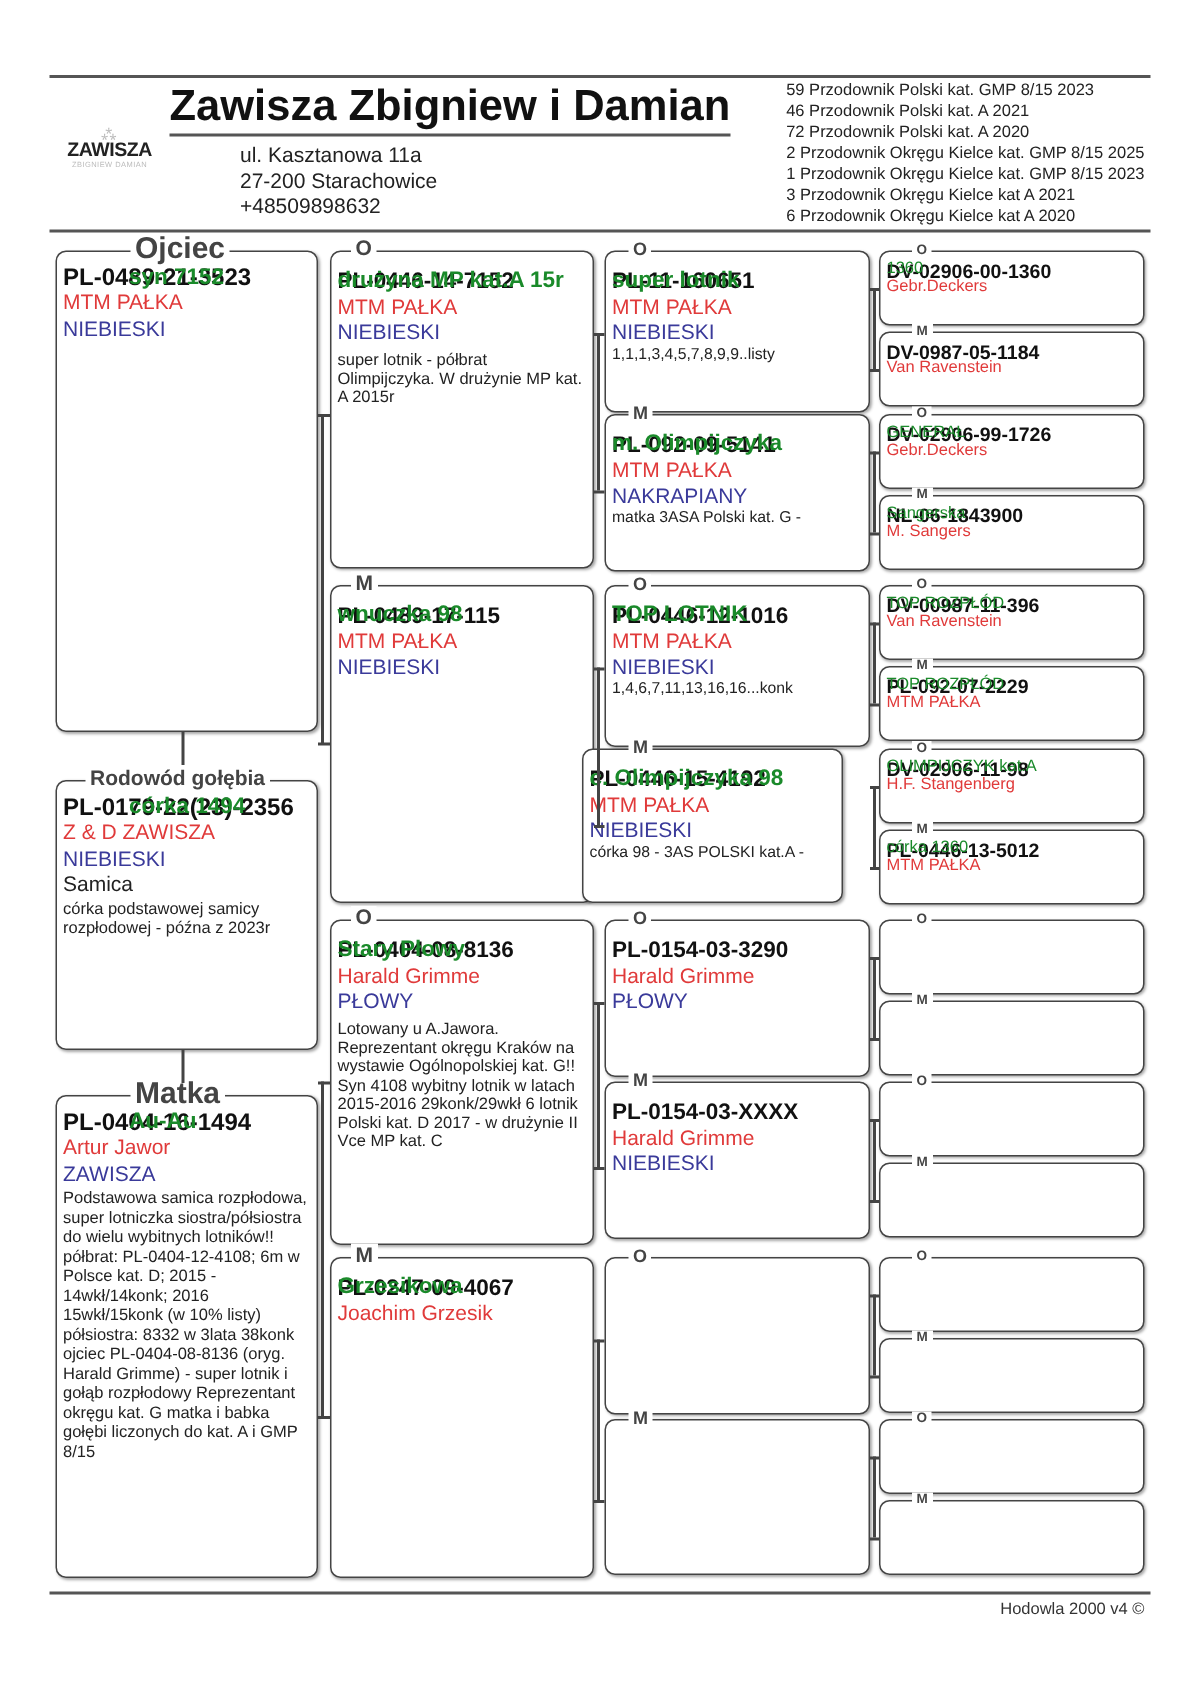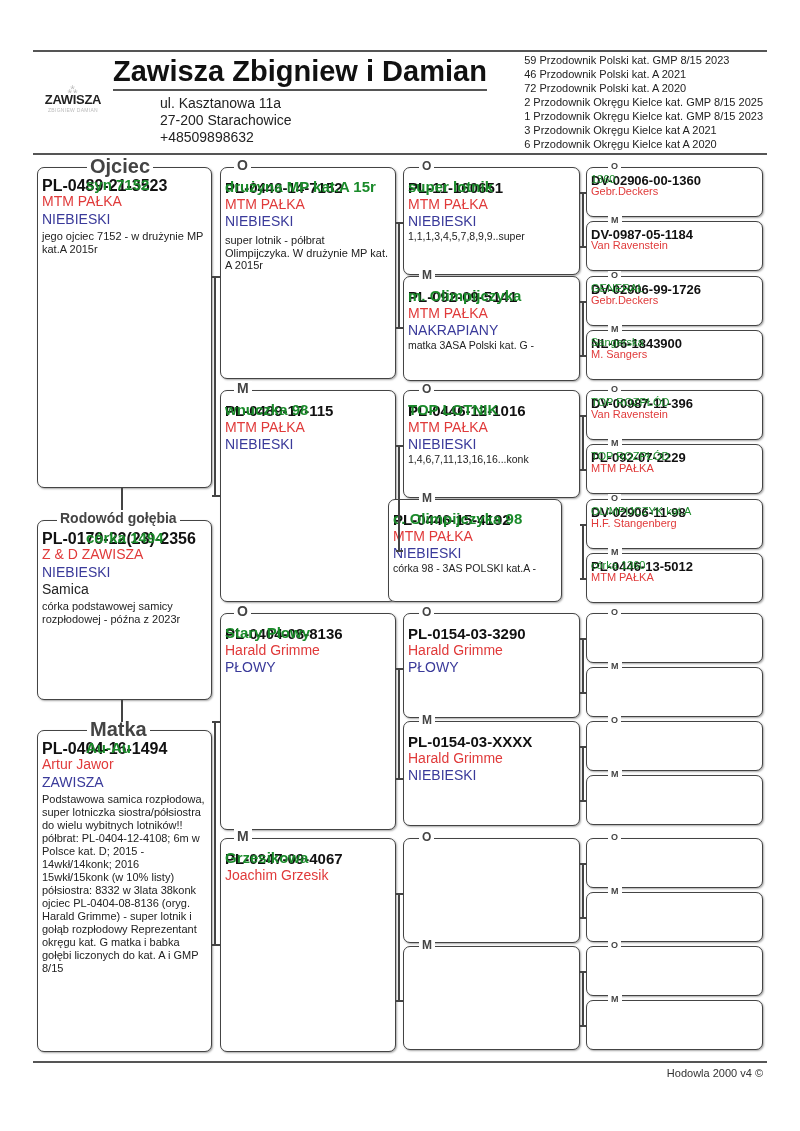--- a/index.html
+++ b/index.html
@@ -73,21 +73,20 @@
   <div>6 Przodownik Okręgu Kielce kat A 2020</div>
 </div>
 <div class="hr" style="top:153px;"></div>
 
 <div id="pedigree">
     <div class="box g1" style="left: 37px; top: 167px; width: 175px; height: 321px;">
       <div class="ring">PL-0489-21-3523</div>
       <div class="name">syn 7152</div>
       <div class="breeder">MTM PAŁKA</div>
       <div class="color">NIEBIESKI</div>
-      <div class="note">jego ojciec 7152 - w drużynie MP kat.A 2015r</div>
     </div>
     <div class="tag big" style="left: 87px; top: 156px;">Ojciec</div>
     <div class="box g1" style="left: 37px; top: 520px; width: 175px; height: 180px;">
       <div class="ring">PL-0179-22(23)-2356</div>
       <div class="name">córka 1494</div>
       <div class="breeder">Z &amp; D ZAWISZA</div>
       <div class="color">NIEBIESKI</div>
       <div class="sex">Samica</div>
       <div class="note">córka podstawowej samicy rozpłodowej - późna z 2023r</div>
     </div>
@@ -116,41 +115,42 @@
       <div class="breeder">MTM PAŁKA</div>
       <div class="color">NIEBIESKI</div>
       <div class="note"></div>
     </div>
     <div class="tag mid" style="left: 234px; top: 381px;">M</div>
     <div class="box g2" style="left: 220px; top: 613px; width: 176px; height: 217px;">
       <div class="ring">PL-0404-08-8136</div>
       <div class="name">Stary Płowy</div>
       <div class="breeder">Harald Grimme</div>
       <div class="color">PŁOWY</div>
+      <div class="note">Lotowany u A.Jawora. Reprezentant okręgu Kraków na wystawie Ogólnopolskiej kat. G!! Syn 4108 wybitny lotnik w latach 2015-2016 29konk/29wkł 6 lotnik Polski kat. D 2017 - w drużynie II Vce MP kat. C</div>
     </div>
     <div class="tag mid" style="left: 234px; top: 604px;">O</div>
     <div class="box g2" style="left: 220px; top: 838px; width: 176px; height: 214px;">
       <div class="ring">PL-0247-09-4067</div>
       <div class="name">Grzesikowa</div>
       <div class="breeder">Joachim Grzesik</div>
       <div class="color"></div>
     </div>
     <div class="tag mid" style="left: 234px; top: 829px;">M</div>
     <div class="line" style="left: 212px; top: 276px; width: 8px; height: 2px;"></div>
     <div class="line" style="left: 212px; top: 495px; width: 8px; height: 2px;"></div>
     <div class="line" style="left: 212px; top: 721px; width: 8px; height: 2px;"></div>
     <div class="line" style="left: 212px; top: 944px; width: 8px; height: 2px;"></div>
     <div class="line" style="left: 214px; top: 276px; width: 2px; height: 220px;"></div>
     <div class="line" style="left: 214px; top: 721px; width: 2px; height: 224px;"></div>
     <div class="box g3" style="left: 403px; top: 167px; width: 177px; height: 108px;">
       <div class="ring">PL-11-160651</div>
       <div class="name">super lotnik</div>
       <div class="breeder">MTM PAŁKA</div>
       <div class="color">NIEBIESKI</div>
-      <div class="note">1,1,1,3,4,5,7,8,9,9..super</div>
+      <div class="note">1,1,1,3,4,5,7,8,9,9..listy</div>
     </div>
     <div class="tag small" style="left: 419px; top: 160px;">O</div>
     <div class="box g3" style="left: 403px; top: 276px; width: 177px; height: 105px;">
       <div class="ring">PL-092-09-5141</div>
       <div class="name">m. Olimpijczyka</div>
       <div class="breeder">MTM PAŁKA</div>
       <div class="color">NAKRAPIANY</div>
       <div class="note">matka 3ASA Polski kat. G -</div>
     </div>
     <div class="tag small" style="left: 419px; top: 269px;">M</div>

